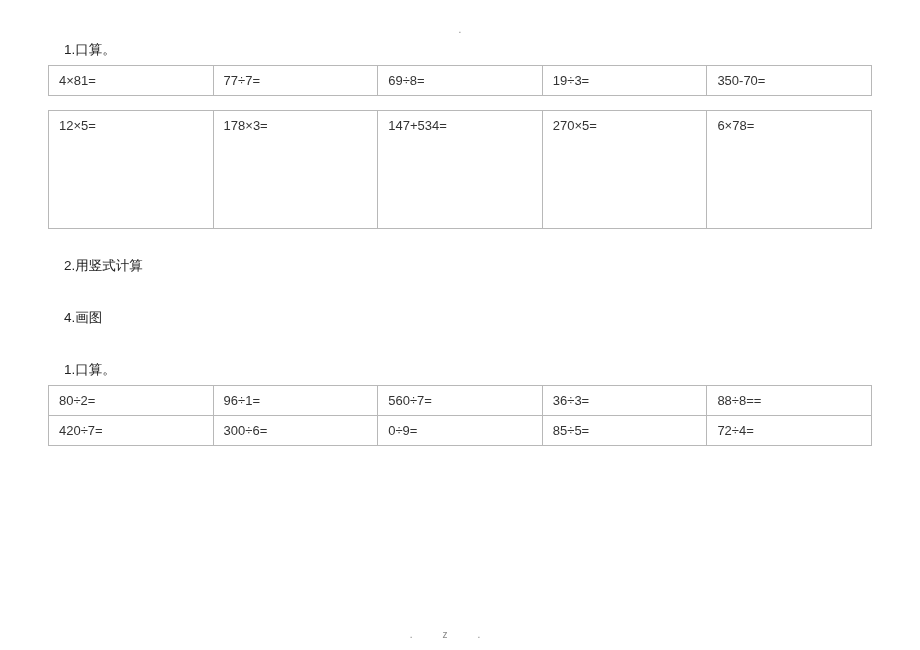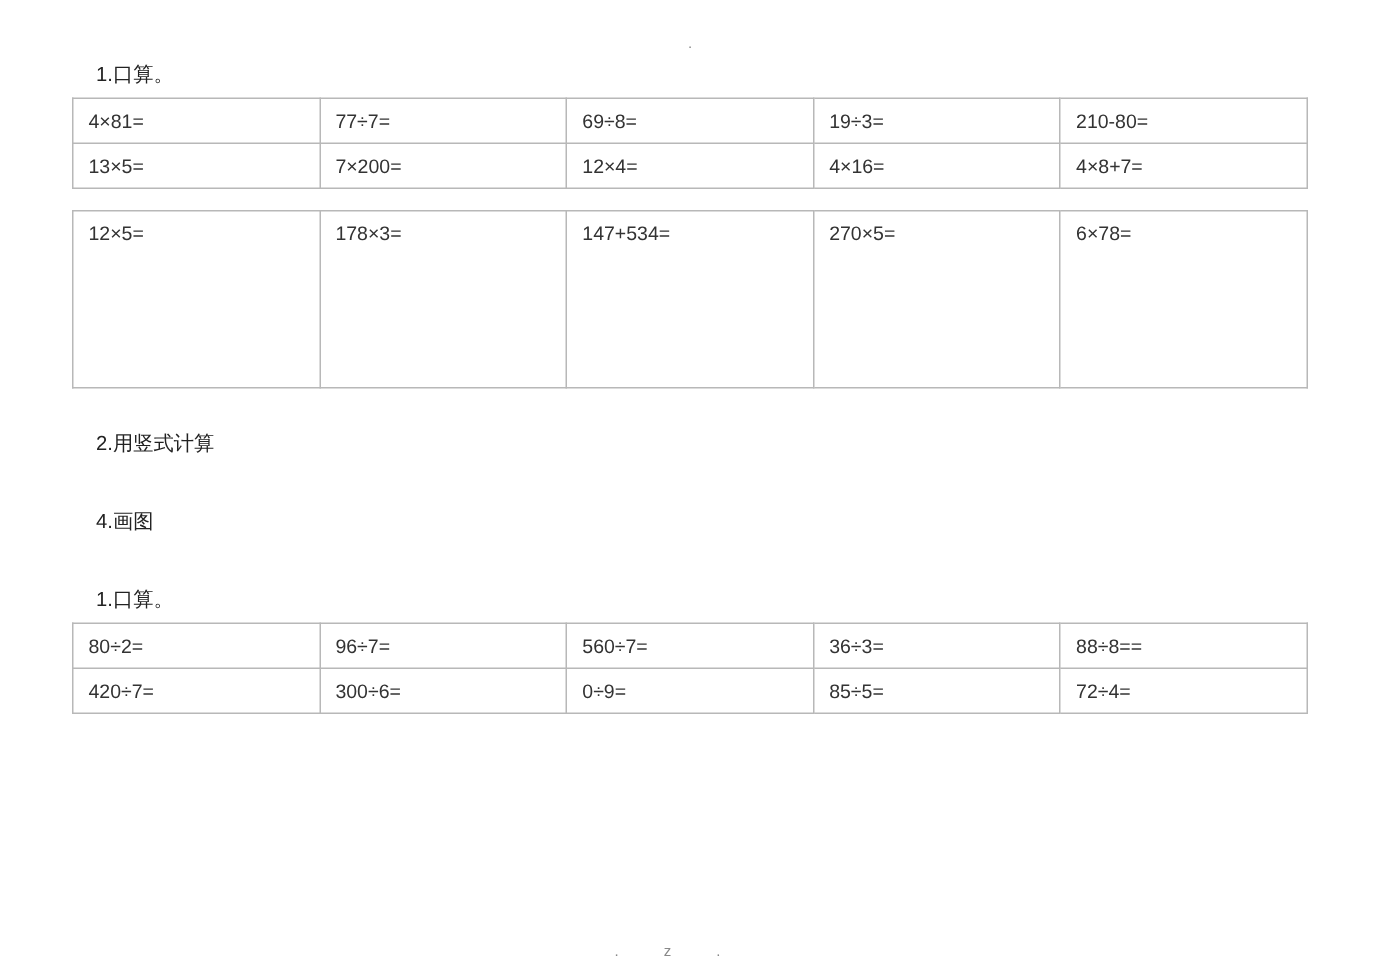--- a/index.html
+++ b/index.html
@@ -51,28 +51,21 @@
 
 <div class="heading first">1.口算。</div>
 
 <table>
   <tbody>
       <tr>
     <td>4×81=</td>
     <td>77÷7=</td>
     <td>69÷8=</td>
     <td>19÷3=</td>
-    <td>210-80=</td>
-  </tr>
-  <tr>
-    <td>13×5=</td>
-    <td>7×200=</td>
-    <td>12×4=</td>
-    <td>4×16=</td>
-    <td>4×8+7=</td>
+    <td>350-70=</td>
   </tr>
 </tbody>
   </table>
 
 <div class="gap"></div>
 
 <table class="tall">
   <tbody>
       <tr>
     <td>12×5=</td>
@@ -88,21 +81,21 @@
 <div class="heading">2.用竖式计算</div>
 <div class="gap-lg"></div>
 <div class="heading">4.画图</div>
 <div class="gap-lg"></div>
 <div class="heading">1.口算。</div>
 
 <table>
   <tbody>
       <tr>
     <td>80÷2=</td>
-    <td>96÷7=</td>
+    <td>96÷1=</td>
     <td>560÷7=</td>
     <td>36÷3=</td>
     <td>88÷8==</td>
   </tr>
   <tr>
     <td>420÷7=</td>
     <td>300÷6=</td>
     <td>0÷9=</td>
     <td>85÷5=</td>
     <td>72÷4=</td>

